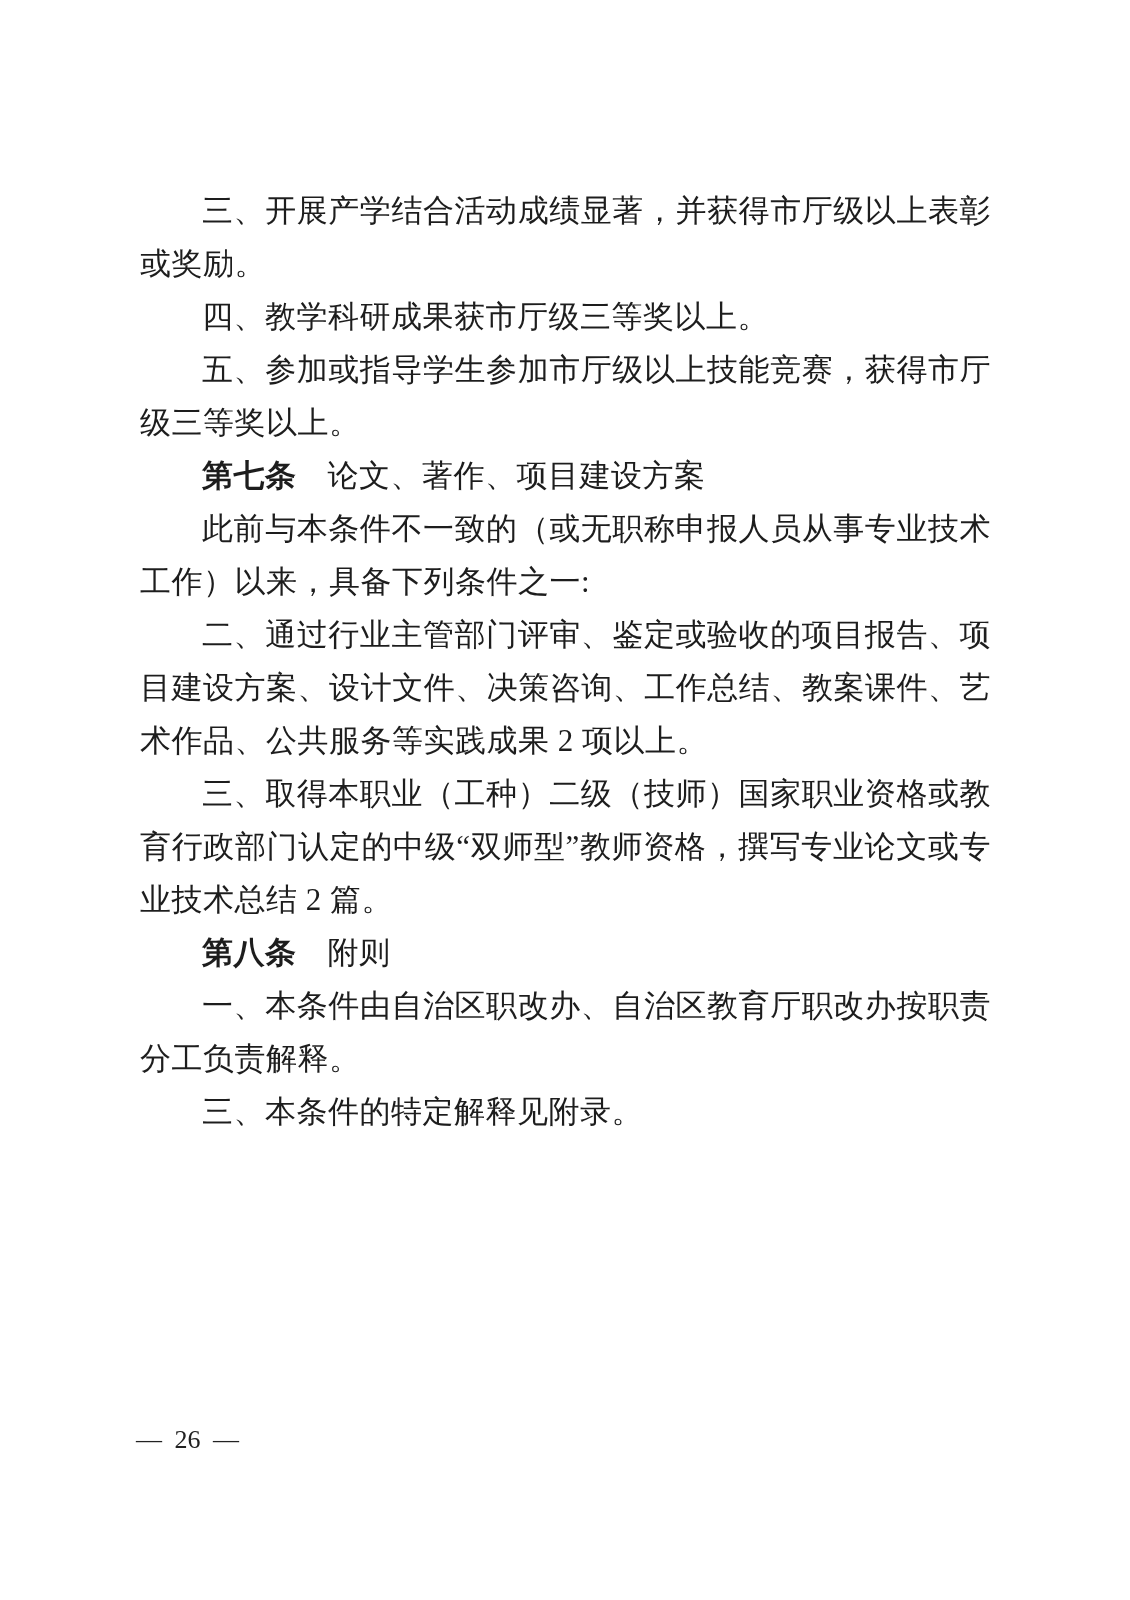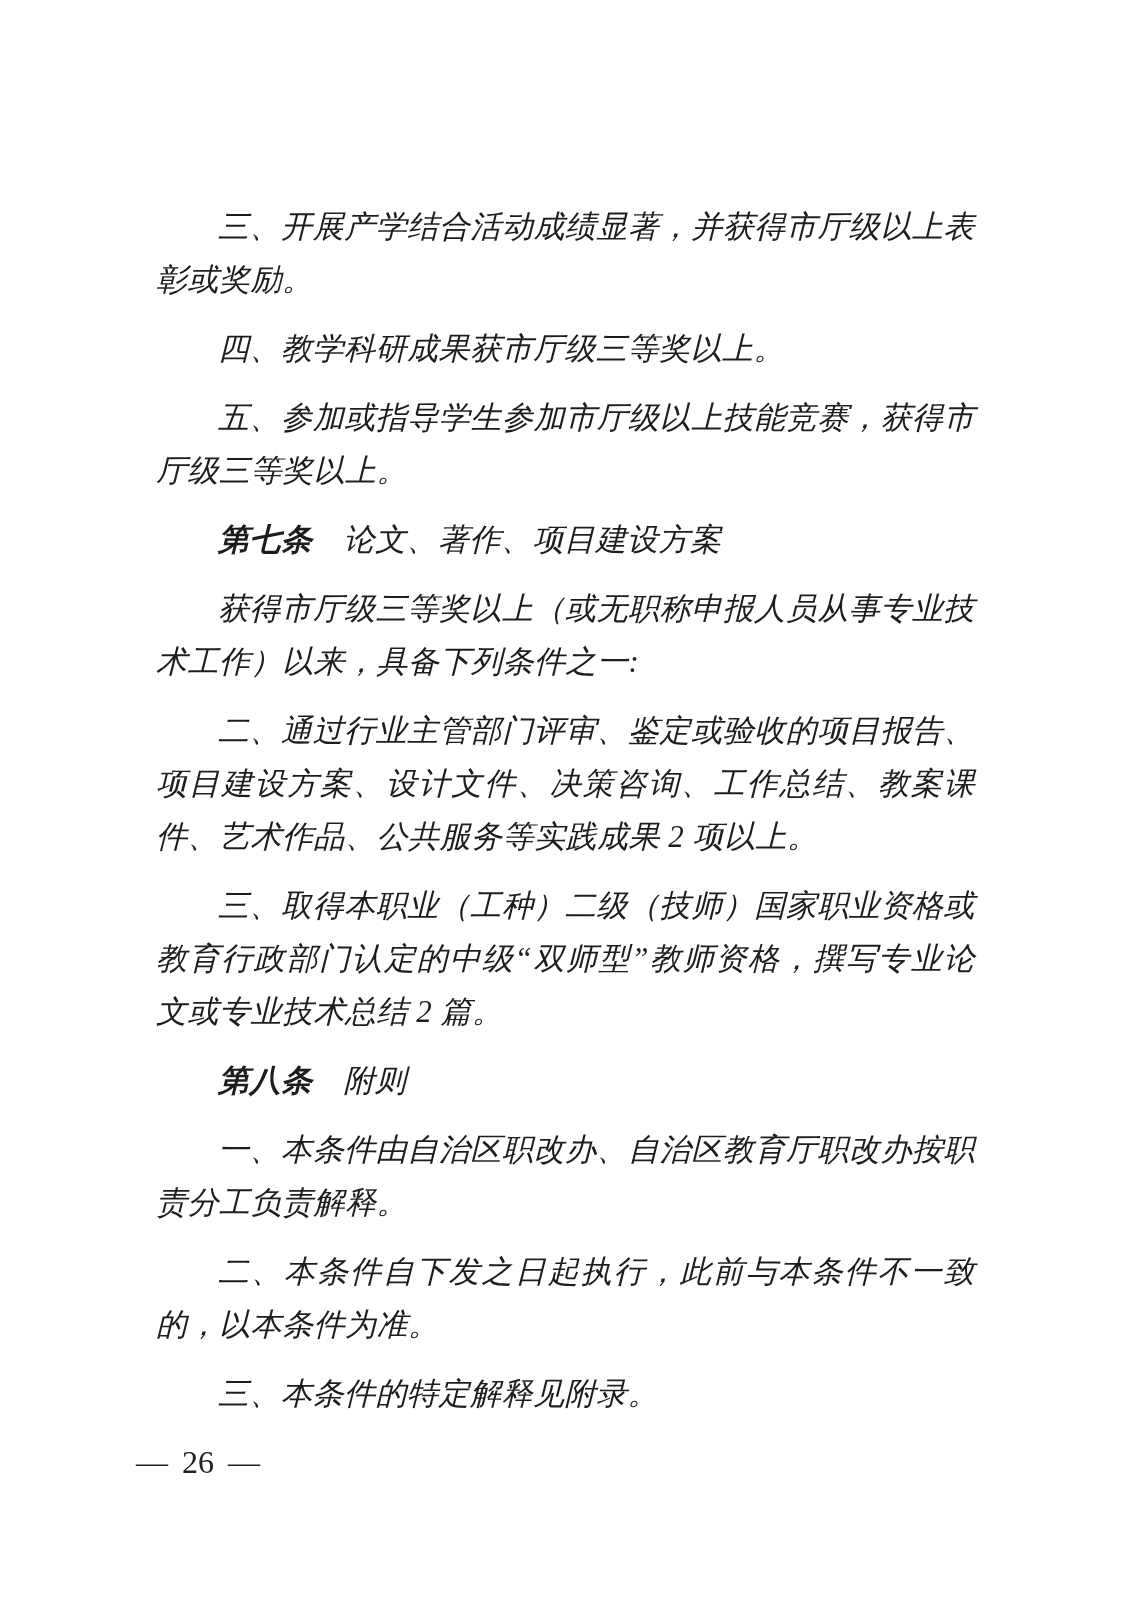--- a/index.html
+++ b/index.html
@@ -21,71 +21,68 @@
     left: 140px;
     top: 184px;
     width: 851px;
     font-size: 31px;
     line-height: 53px;
     text-align: justify;
     text-justify: inter-character;
     letter-spacing: 0.5px;
   }
   .para {
-    margin: 16px;
+    margin: 0;
     padding: 0;
     text-indent: 2em;
-    font-style: italic;
   }
   .heading .h-label {
     font-weight: 700;
     font-family: "Liberation Sans", "DejaVu Sans", sans-serif;
   }
   .h-gap {
     display: inline-block;
     width: 1em;
   }
   .page-footer {
     position: absolute;
     left: 136px;
     top: 1418px;
-    font-size: 32px;
+    font-size: 26px;
     line-height: 44px;
     color: #222222;
     word-spacing: 6px;
     white-space: nowrap;
-    margin-top: 22px;
   }
 </style>
 </head>
 <body>
 
 <div class="page">
 
   <main class="content" id="doc-body">
   <p class="para body-text">三、开展产学结合活动成绩显著，并获得市厅级以上表彰或奖励。</p>
 
   <p class="para body-text">四、教学科研成果获市厅级三等奖以上。</p>
 
   <p class="para body-text">五、参加或指导学生参加市厅级以上技能竞赛，获得市厅级三等奖以上。</p>
 
   <p class="para heading"><span class="h-label">第七条</span><span class="h-gap"></span><span class="h-title">论文、著作、项目建设方案</span></p>
 
-  <p class="para body-text">获得市厅级三等奖以上（或无职称申报人员从事专业技术工作）以来，具备下列条件之一:</p>
+  <p class="para body-text">此前与本条件不一致的（或无职称申报人员从事专业技术工作）以来，具备下列条件之一:</p>
 
 
   <p class="para body-text">二、通过行业主管部门评审、鉴定或验收的项目报告、项目建设方案、设计文件、决策咨询、工作总结、教案课件、艺术作品、公共服务等实践成果 2 项以上。</p>
 
   <p class="para body-text">三、取得本职业（工种）二级（技师）国家职业资格或教育行政部门认定的中级“双师型”教师资格，撰写专业论文或专业技术总结 2 篇。</p>
 
 
   <p class="para heading"><span class="h-label">第八条</span><span class="h-gap"></span><span class="h-title">附则</span></p>
 
   <p class="para body-text">一、本条件由自治区职改办、自治区教育厅职改办按职责分工负责解释。</p>
 
-  <p class="para body-text">二、本条件自下发之日起执行，此前与本条件不一致的，以本条件为准。</p>
 
   <p class="para body-text">三、本条件的特定解释见附录。</p>
 </main>
 
   <div class="page-footer"><span>—</span> <span>26</span> <span>—</span></div>
 
 </div>
 
 </body></html>

